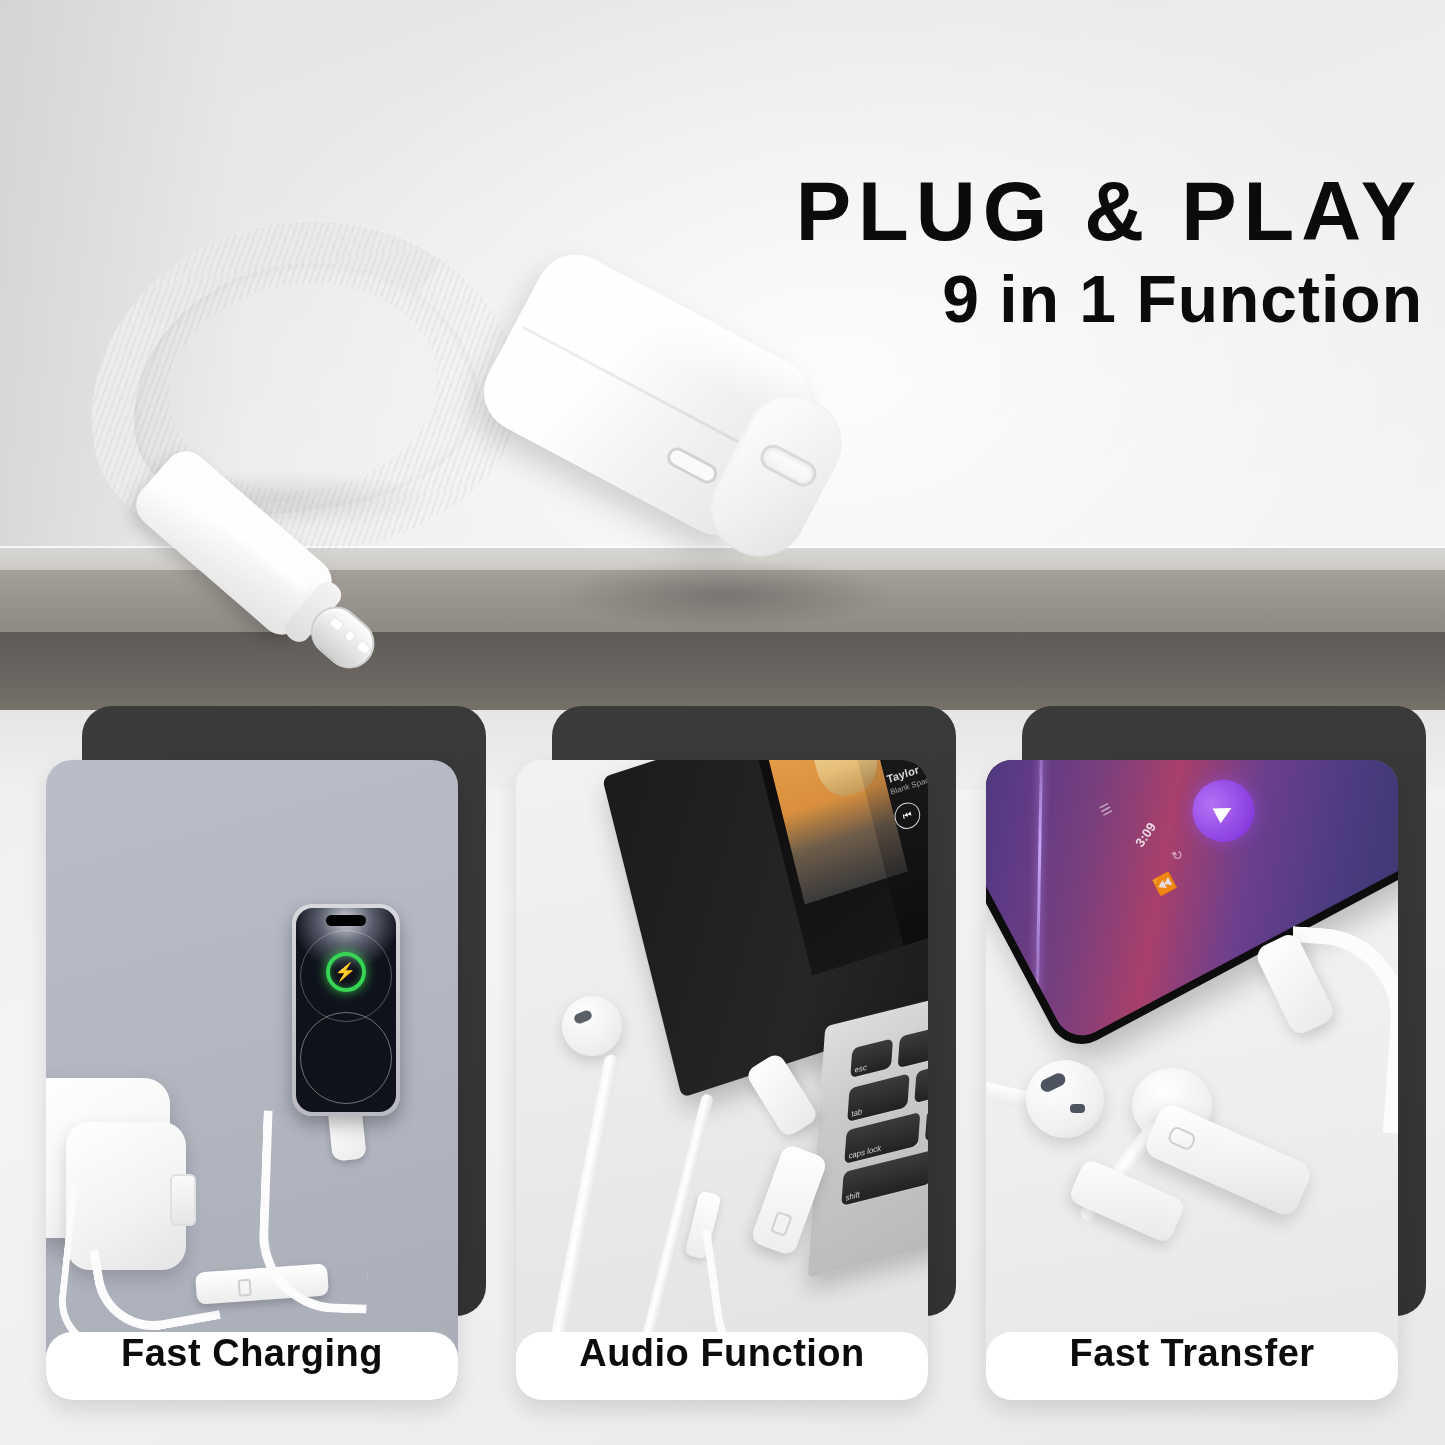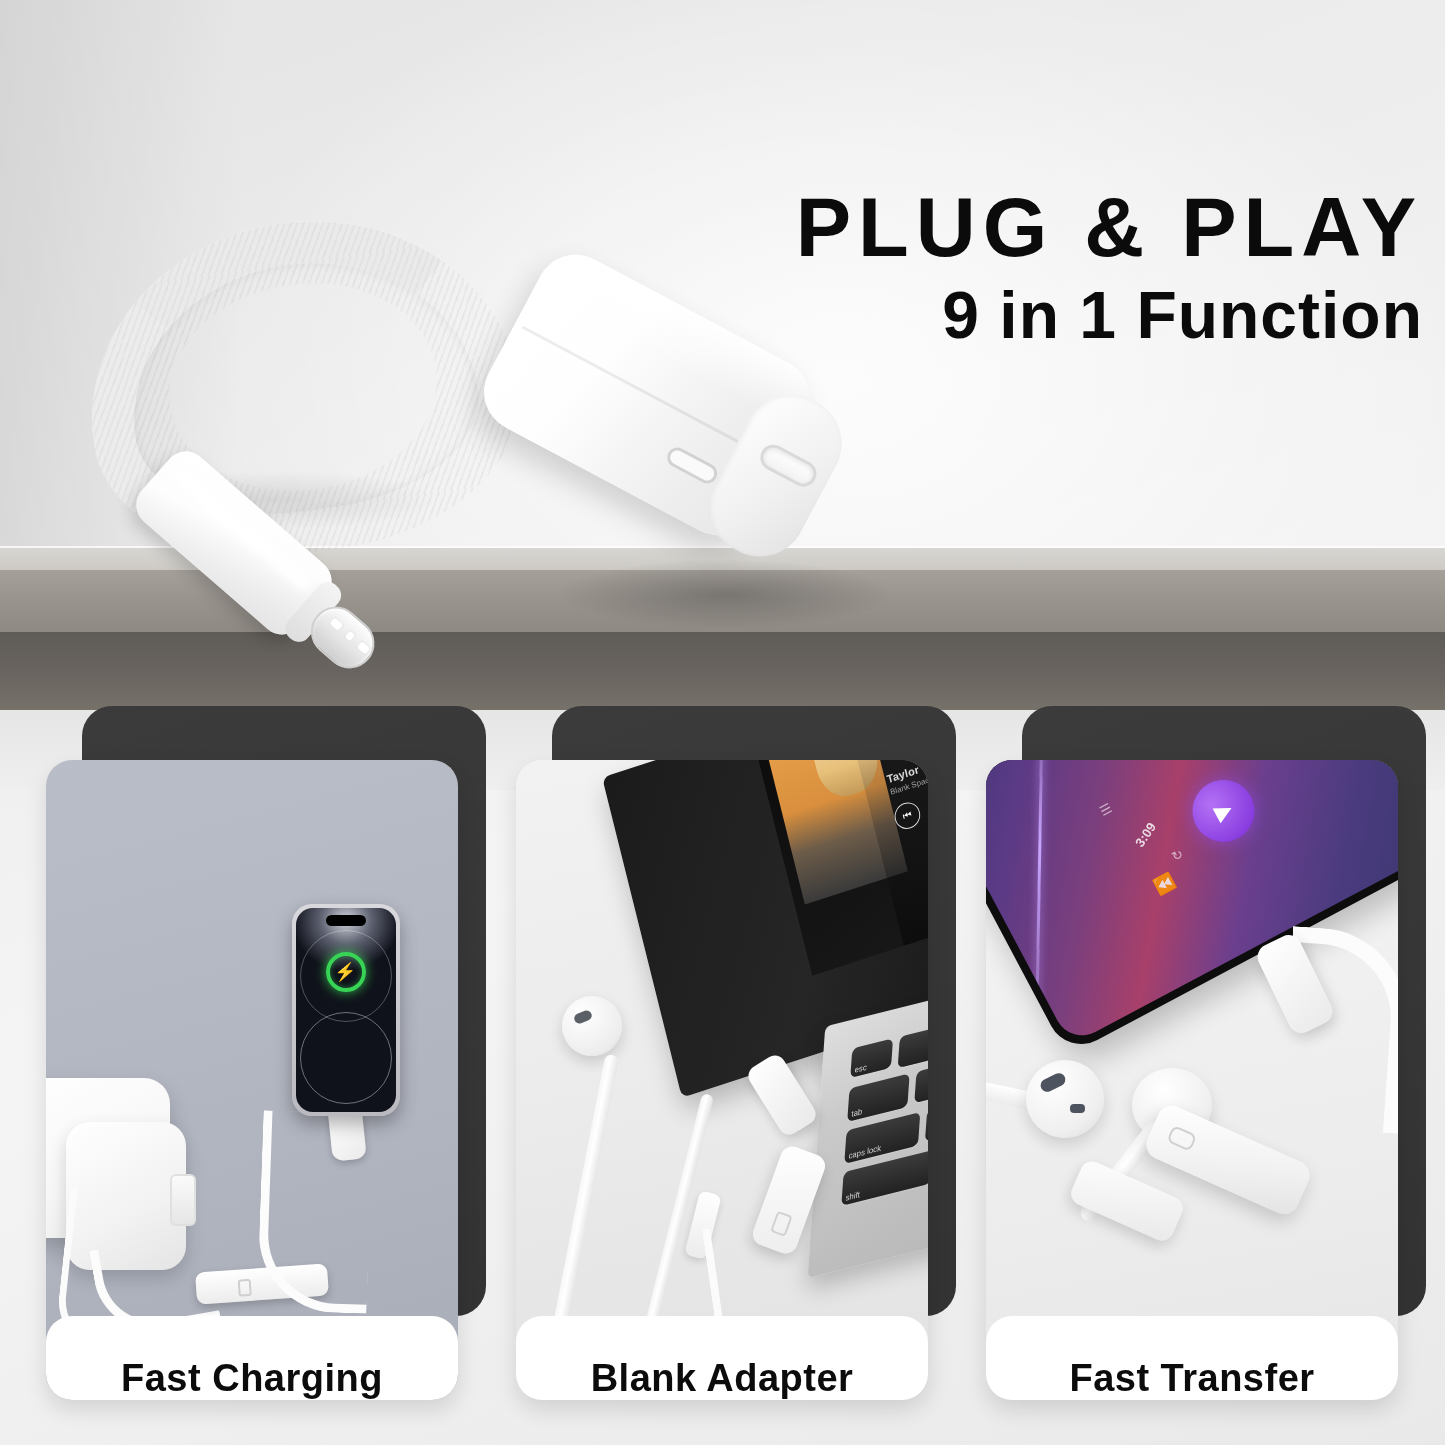--- a/index.html
+++ b/index.html
@@ -21,21 +21,21 @@
     pointer-events: none;
   }
   .wall-left-shade {
     position: absolute; left: 0; top: 0; width: 240px; height: 700px;
     background: linear-gradient(90deg, rgba(200,200,200,0.55), rgba(200,200,200,0));
   }
 
   
   .headline {
     position: absolute; right: 22px; top: 170px;
-    text-align: right; color: #0b0b0b; margin-top: 16px;
+    text-align: right; color: #0b0b0b;
   }
   .headline .l1 {
     font-size: 83px; font-weight: bold; letter-spacing: 7px;
     line-height: 1.0; white-space: nowrap;
   }
   .headline .l2 {
     font-size: 66px; font-weight: bold; letter-spacing: 1px;
     line-height: 1.18; margin-top: 8px; white-space: nowrap;
   }
 
@@ -175,24 +175,24 @@
     position: absolute; left: 36px; top: 6px; width: 404px; height: 610px;
     background: linear-gradient(160deg, #3b3b3b, #333333);
     border-radius: 30px;
   }
   .card-front {
     position: absolute; left: 0; top: 60px; width: 412px; height: 640px;
     border-radius: 26px; overflow: hidden;
     box-shadow: 0 10px 22px rgba(0,0,0,0.12);
   }
   .caption {
-    position: absolute; left: 0; bottom: 0; width: 100%; height: 84px;
+    position: absolute; left: 0; bottom: 0; width: 100%; height: 68px;
     background: #ffffff;
     border-radius: 26px 26px 26px 26px;
-    display: flex; align-items: flex-end; justify-content: center;
+    display: flex; align-items: flex-start; justify-content: center;
     z-index: 6;
   }
   .caption span {
     font-size: 38px; font-weight: bold; color: #0c0c0c; letter-spacing: 0.5px;
   }
 
   
   .scene1 { position: absolute; inset: 0; background: linear-gradient(165deg, #b9bdc7 0%, #b3b7c2 45%, #a9adb8 100%); }
   .phone1 {
     position: absolute; left: 246px; top: 144px; width: 108px; height: 212px;
@@ -595,21 +595,21 @@
           </div>
           <div class="earbud"></div>
           <div class="ebwire"></div>
           <div class="ebwire2"></div>
           <div class="inline-ctrl"></div>
           <div class="wire2"></div>
           <div class="adapter2"></div>
           <div class="plug2"></div>
         </div>
         <div class="caption">
-          <span>Blank Adapter</span>
+          <span>Audio Function</span>
         </div>
       </div>
     </div>
 
     <div class="panel p3">
       <div class="card-back"></div>
       <div class="card-front">
         <div class="scene3">
           <div class="phone3">
             <div class="scr3">

